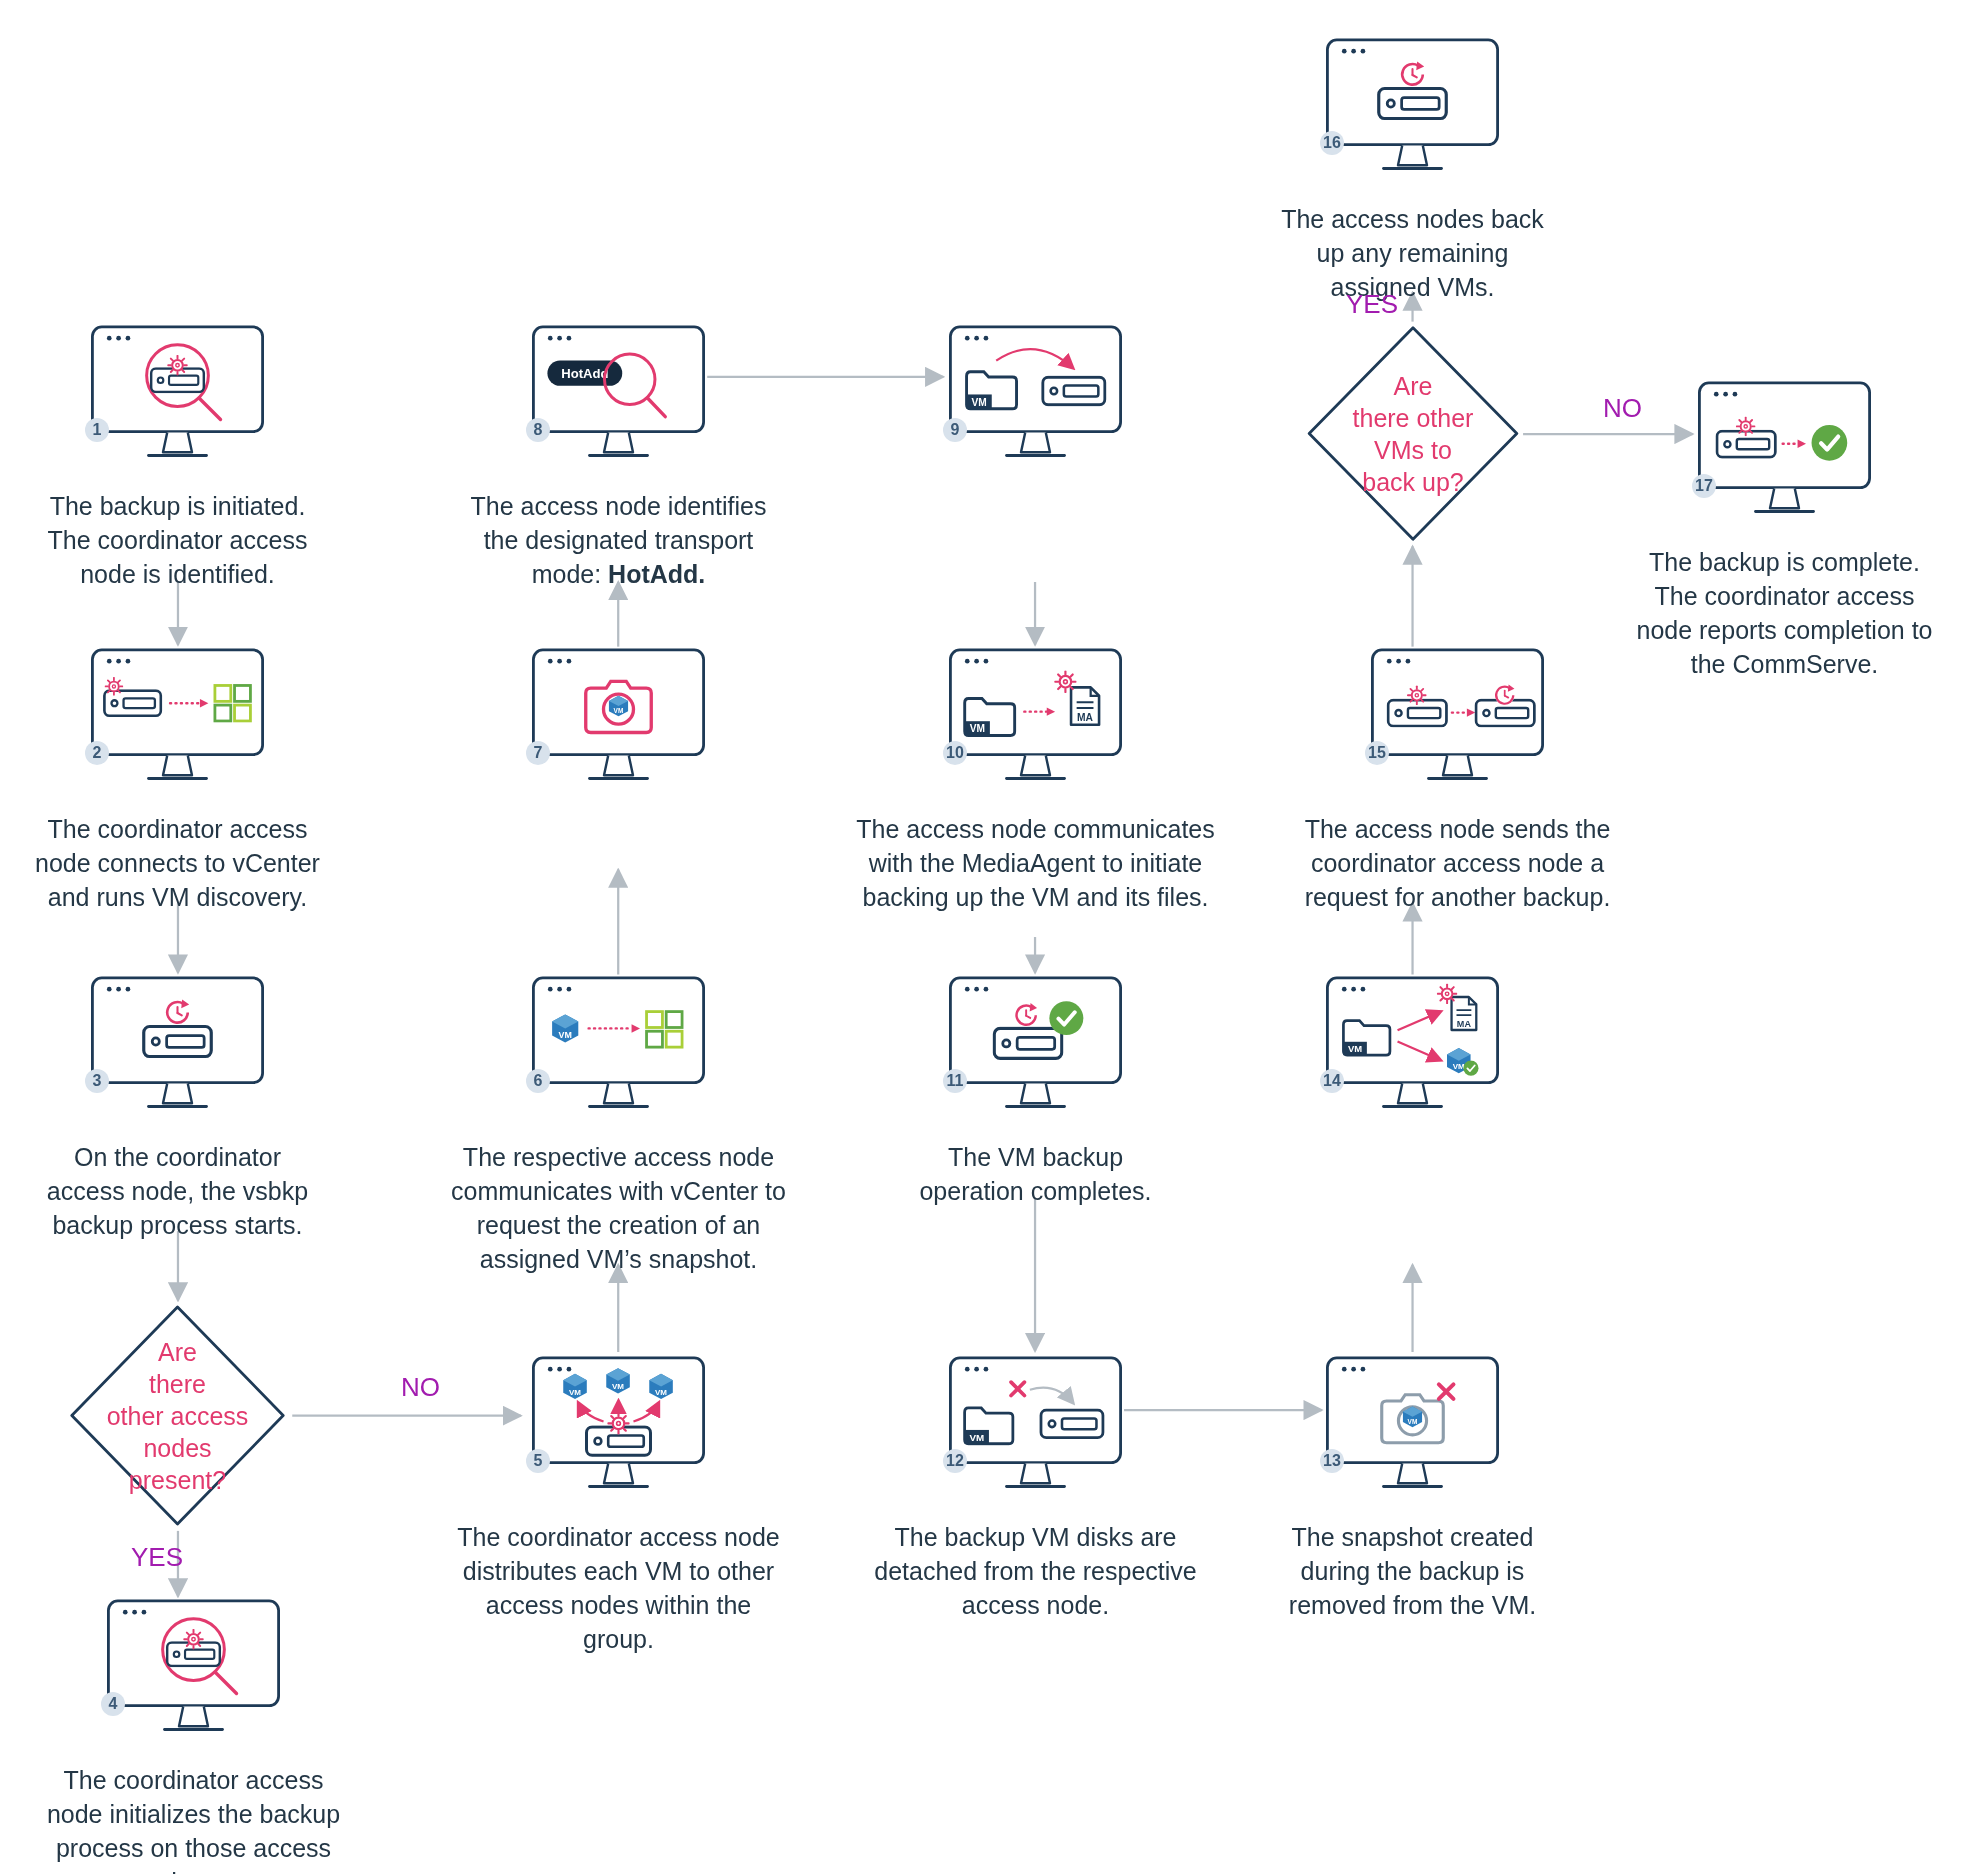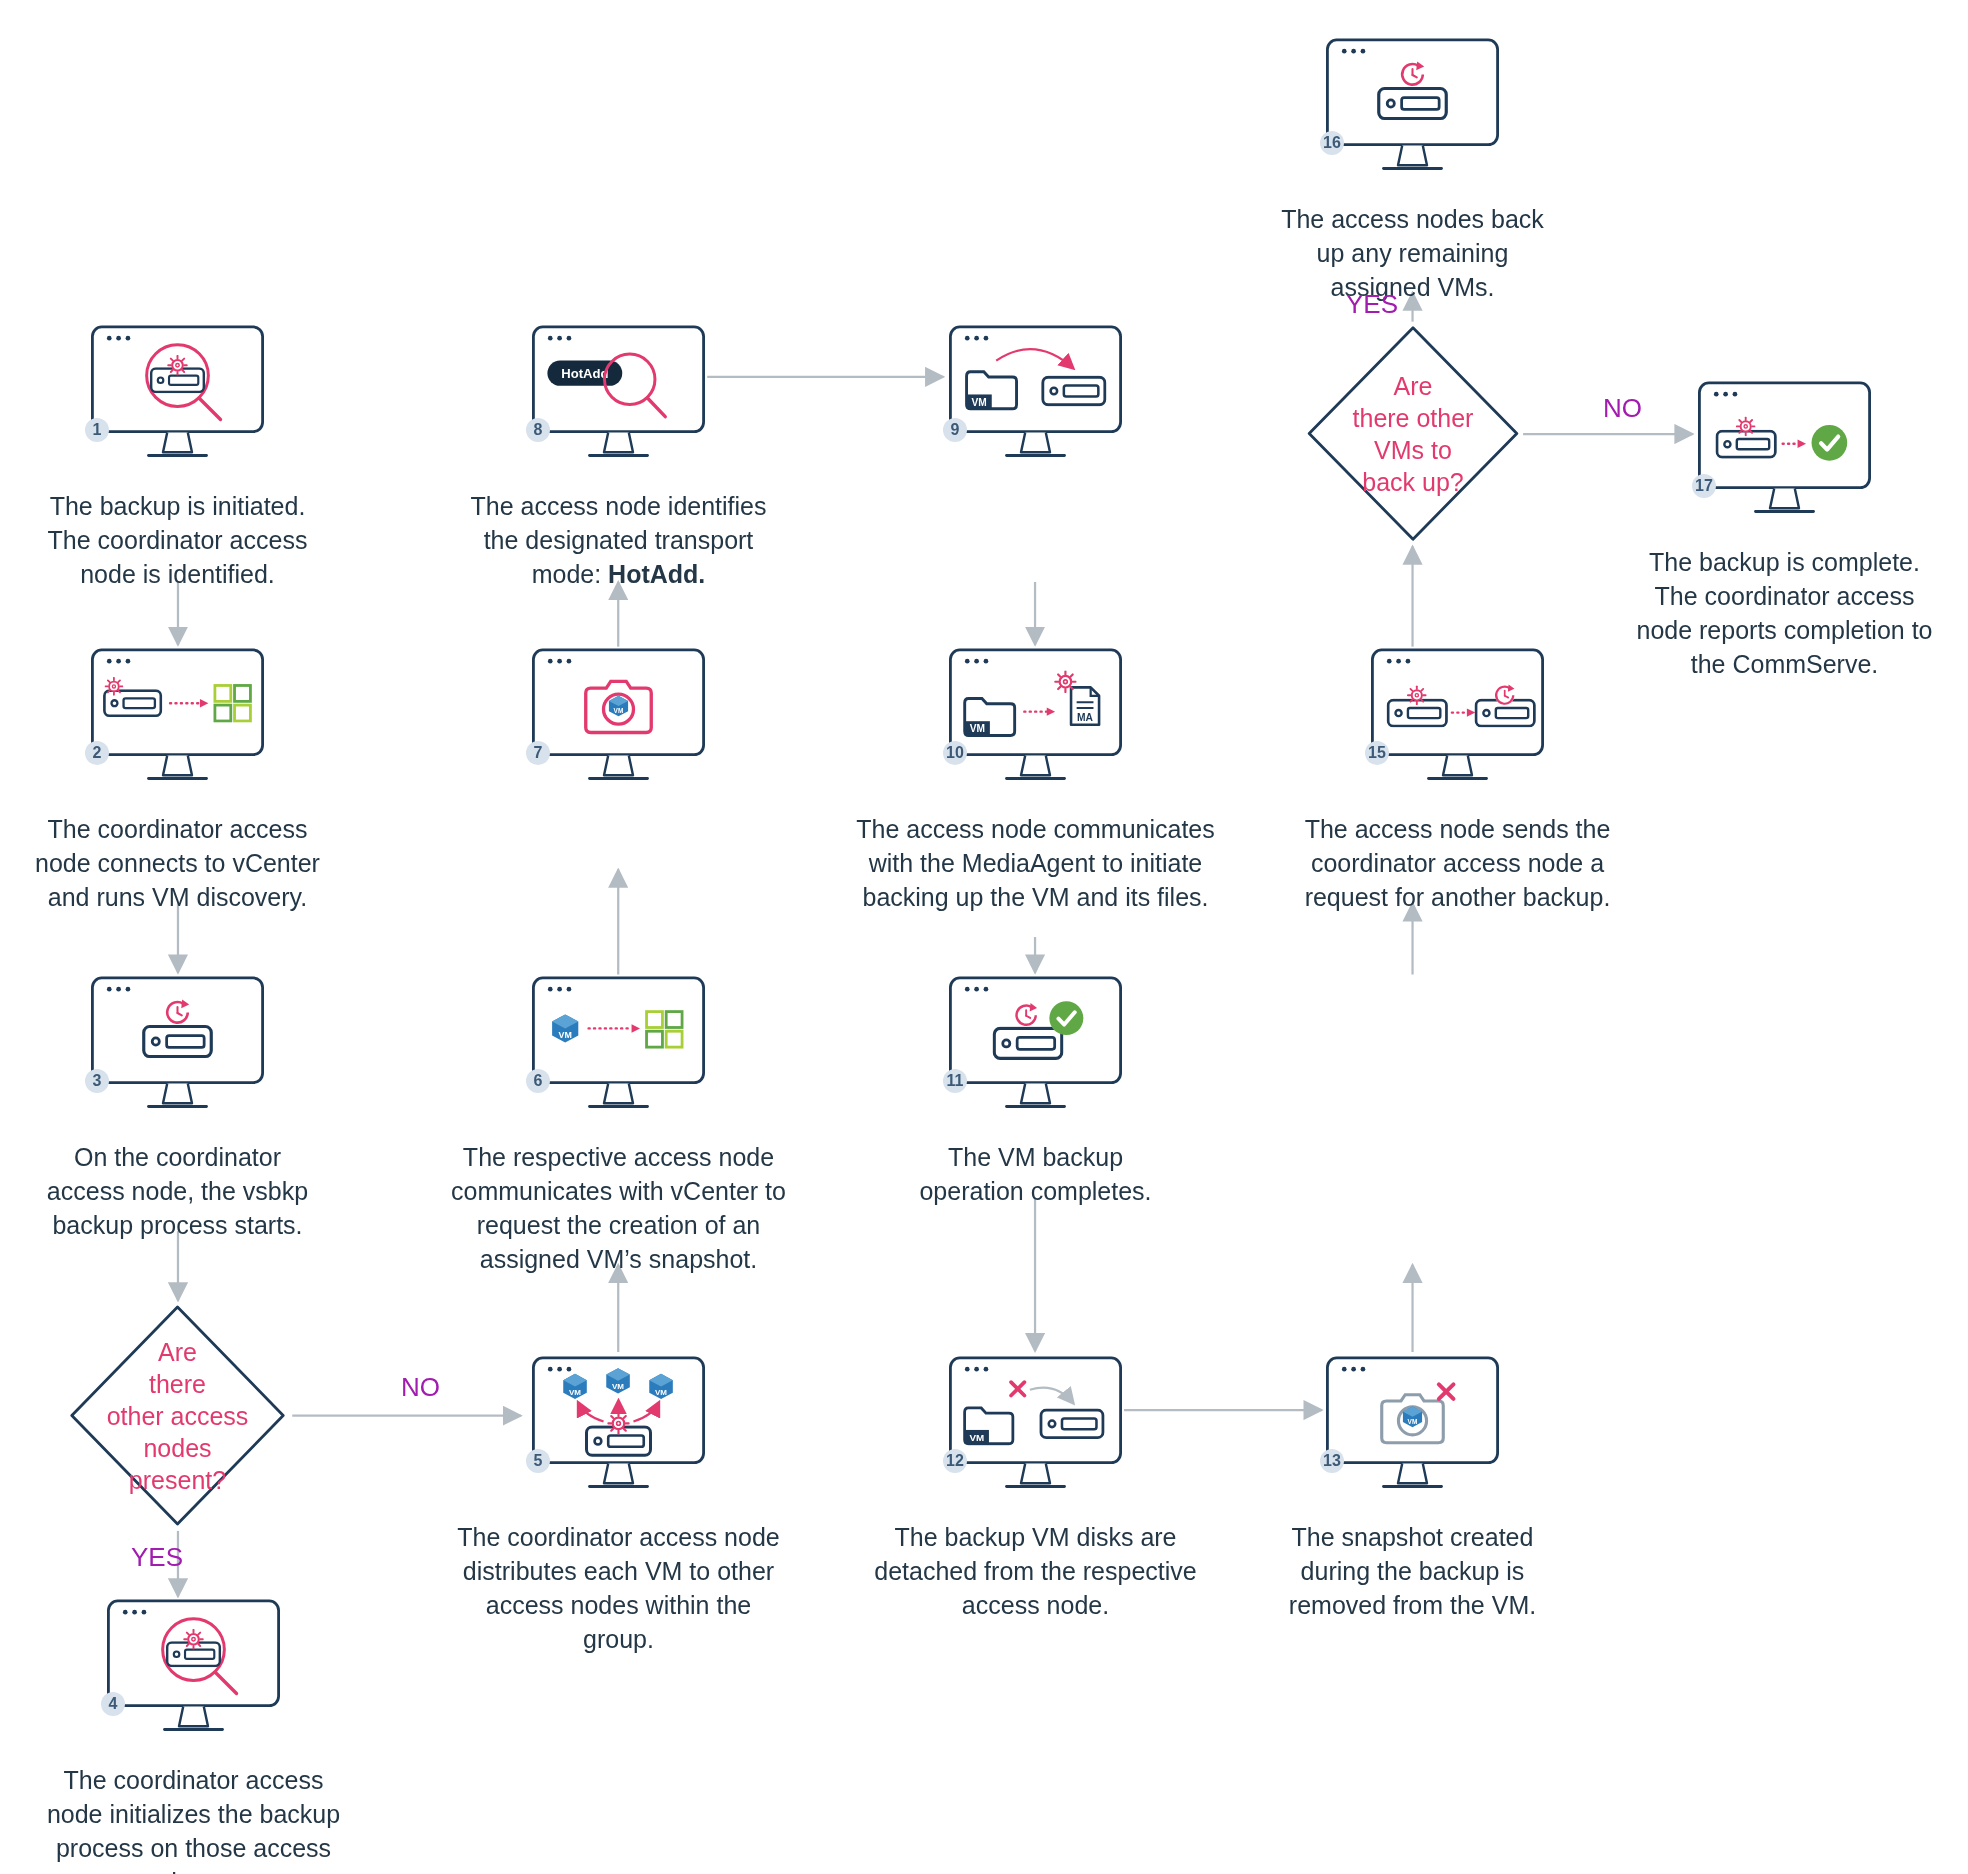--- a/index.html
+++ b/index.html
@@ -411,20 +411,37 @@
           <use href="#sym-cube" x="89" y="55" width="22" height="24"></use>
           <use href="#sym-x" x="124" y="28" width="24" height="24" class="ic-pink"></use>
         </g>
       </svg>
       <span class="badge">13</span>
     </div>
     <div class="caption" style="width:300px">The snapshot created during the backup is removed from the VM.</div>
   </div>
 
   <div class="node" style="left:1319px;top:974px">
+    <div class="monitor">
+      <svg width="187" height="150" viewBox="0 0 200 160">
+        <use href="#sym-monitor"></use>
+        <g>
+          <use href="#sym-folder" x="24" y="44" width="54" height="45" class="ic-navy"></use>
+          <g>
+            <path class="pkl" marker-end="url(#mk-pink)" d="M84 60 L130 40"></path>
+            <path class="pkl" marker-end="url(#mk-pink)" d="M84 72 L130 92"></path>
+          </g>
+          <use href="#sym-doc" x="140" y="22" width="30" height="40" class="ic-navy"></use>
+          <use href="#sym-gear" x="126" y="10" width="22" height="22" class="ic-pink"></use>
+          <use href="#sym-cube" x="136" y="78" width="27" height="29"></use>
+          <use href="#sym-check" x="154" y="92" width="17" height="17"></use>
+        </g>
+      </svg>
+      <span class="badge">14</span>
+    </div>
   </div>
 
   <div class="node" style="left:1364px;top:646px">
     <div class="monitor">
       <svg width="187" height="150" viewBox="0 0 200 160">
         <use href="#sym-monitor"></use>
         <g>
           <use href="#sym-server" x="24" y="56" width="66" height="31" class="ic-navy"></use>
           <use href="#sym-gear" x="46" y="42" width="21" height="21" class="ic-pink"></use>
           <g class="dar">

